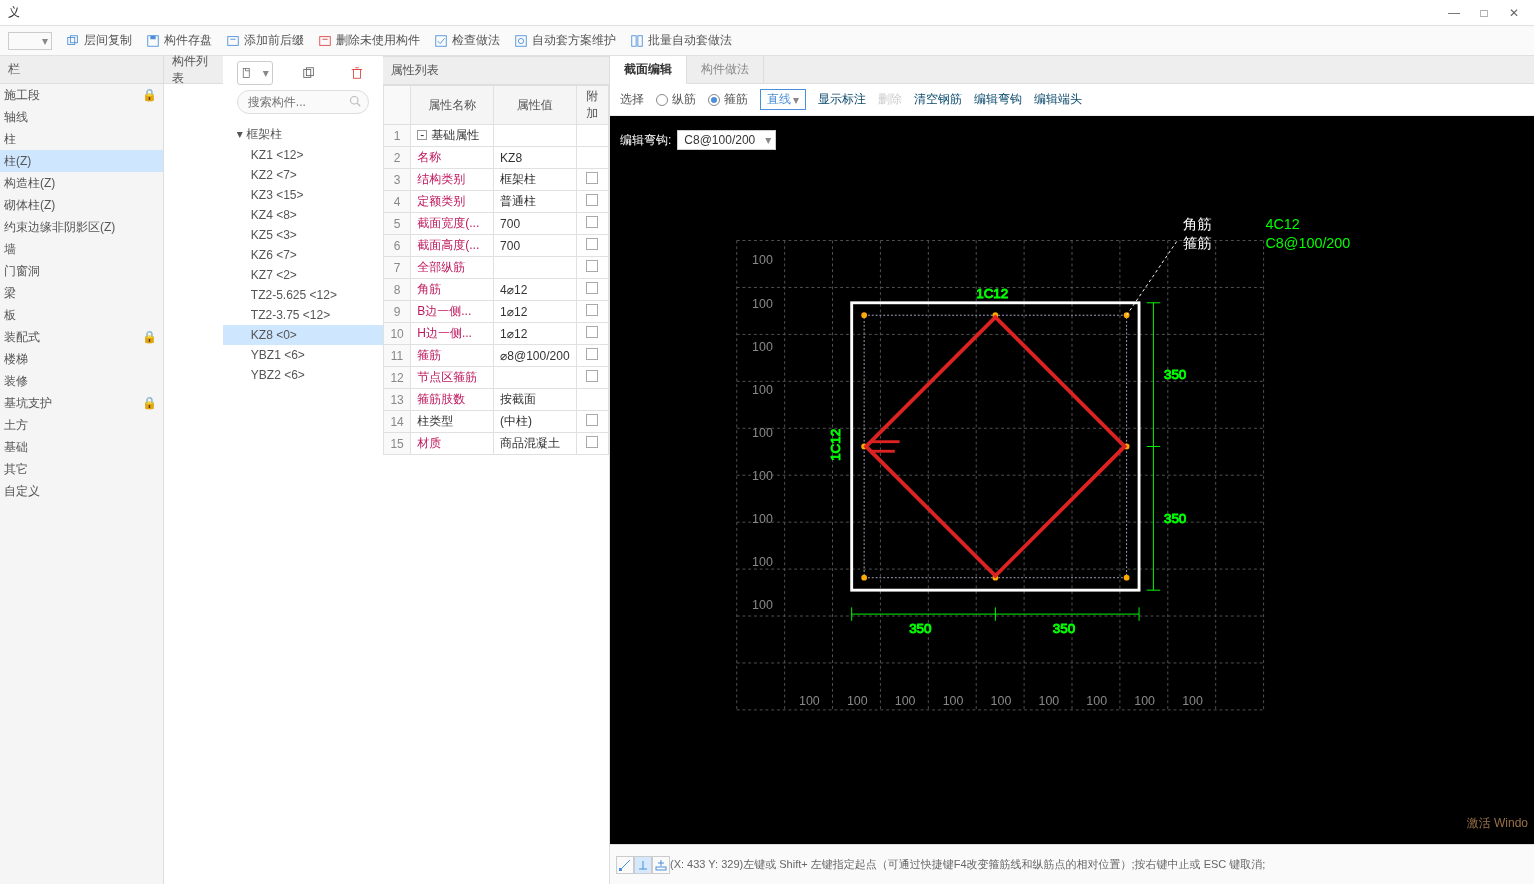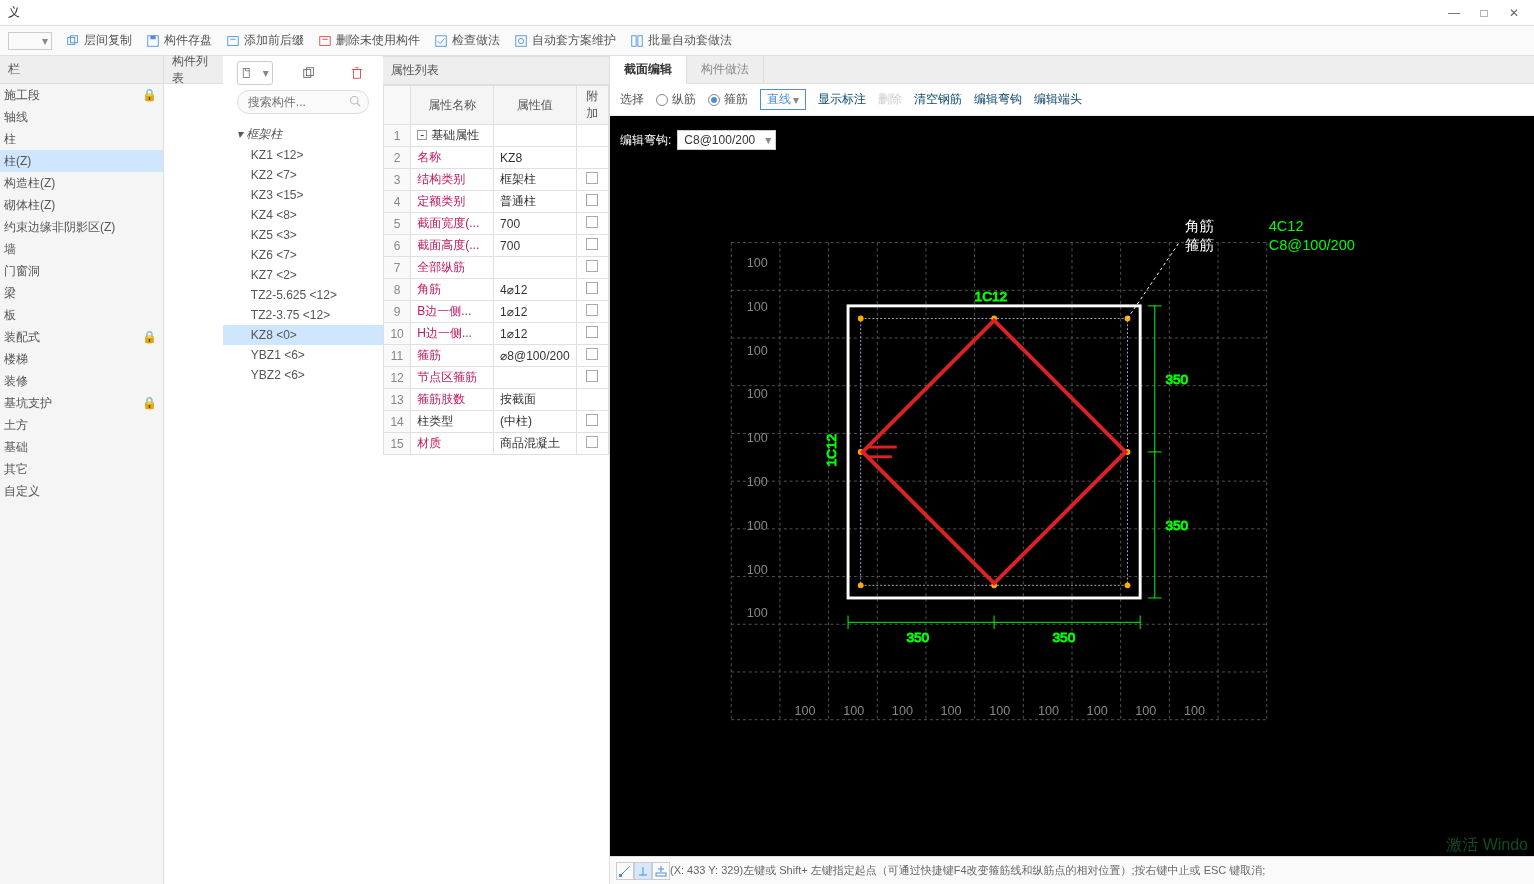--- a/index.html
+++ b/index.html
@@ -22,21 +22,21 @@
 .mid-top { display: flex; flex-direction: column; flex: 1; min-height: 0; }
 .icon-row { height: 34px; display: flex; align-items: center; padding: 0 14px; gap: 8px; }
 .icon-btn { width: 24px; height: 24px; border: 1px solid #ccc; border-radius: 3px; display: flex; align-items: center; justify-content: center; color: #666; cursor: pointer; }
 .icon-btn.nb { border: none; }
 .icon-btn.dd { width: 36px; justify-content: space-between; padding: 0 3px; }
 .search-wrap { padding: 0 14px 6px; }
 .search { width: 100%; height: 24px; border: 1px solid #ddd; border-radius: 12px; padding: 0 26px 0 10px; font-size: 12px; color: #7f1d1d; background: #fafafa; }
 .search-box { position: relative; }
 .search-box .sicon { position: absolute; right: 8px; top: 5px; color: #bbb; }
 .tree { padding: 4px 0; overflow-y: auto; flex: 1; }
-.tree-group { padding: 2px 14px; color: #555; cursor: pointer; font-style: italic; }
+.tree-group { padding: 2px 14px; color: #555; cursor: pointer; }
 .tree-item { padding: 3px 14px 3px 28px; color: #555; cursor: pointer; }
 .tree-item.selected { background: #cfe6ff; }
 .prop-section { border-top: 1px solid #ddd; }
 .prop-table { width: 100%; border-collapse: collapse; }
 .prop-table th, .prop-table td { border: 1px solid #e0e0e0; padding: 2px 6px; height: 20px; font-weight: normal; text-align: left; }
 .prop-table th { background: #f5f5f5; text-align: center; color: #555; }
 .prop-table .rn { width: 28px; text-align: center; background: #f9f9f9; color: #888; }
 .prop-table .nm { width: 106px; }
 .prop-table .addl { width: 36px; text-align: center; }
 .prop-table .link { color: #be185d; }
@@ -49,21 +49,21 @@
 .radio-g { display: flex; align-items: center; gap: 4px; cursor: pointer; }
 .radio-c { width: 12px; height: 12px; border: 1px solid #888; border-radius: 50%; display: inline-flex; align-items: center; justify-content: center; }
 .radio-c.checked::after { content: ''; width: 6px; height: 6px; background: #4a8fd8; border-radius: 50%; }
 .btn-outline { border: 1px solid #4a8fd8; color: #4a8fd8; padding: 1px 6px; display: flex; align-items: center; gap: 2px; cursor: pointer; }
 .txt-btn { color: #0c4a6e; cursor: pointer; }
 .txt-btn.disabled { color: #ccc; }
 .canvas-area { flex: 1; background: #000; position: relative; overflow: hidden; }
 .info-bar { position: absolute; top: 14px; left: 10px; display: flex; align-items: center; gap: 6px; color: #fff; }
 .info-dd { background: #fff; color: #333; border: 1px solid #ccc; padding: 2px 20px 2px 6px; position: relative; }
 .info-dd::after { content: '▾'; position: absolute; right: 4px; color: #888; }
-.bottom-bar { height: 28px; background: #fafafa; border-top: 1px solid #ddd; display: flex; align-items: center; padding: 0 6px; gap: 0; color: #666; font-size: 11px; }
+.bottom-bar { height: 40px; background: #fafafa; border-top: 1px solid #ddd; display: flex; align-items: center; padding: 0 6px; gap: 0; color: #666; font-size: 11px; }
 .bb-icon { width: 18px; height: 18px; border: 1px solid #ccc; display: flex; align-items: center; justify-content: center; color: #4a8fd8; cursor: pointer; }
 .bb-icon.act { background: #d6e8fb; }
 svg text { font-family: "Microsoft YaHei", sans-serif; }
 </style>
 </head>
 <body>
 
 <div class="titlebar">
   <span>义</span>
   <div class="win-controls">
@@ -418,21 +418,21 @@
             <text x="440" y="540">350</text>
             <text x="360" y="190">1C12</text>
             <text x="218" y="360" transform="rotate(-90 218 360)">1C12</text>
           </g>
           <line x1="517" y1="208" x2="570" y2="130" stroke="#fff" stroke-dasharray="3 3"></line>
           <text x="576" y="118" fill="#fff" font-size="15">角筋</text>
           <text x="576" y="138" fill="#fff" font-size="15">箍筋</text>
           <text x="662" y="118" fill="#0f0" font-size="15">4C12</text>
           <text x="662" y="138" fill="#0f0" font-size="15">C8@100/200</text>
         </svg>
-      <div style="position:absolute;bottom:0;right:6px;color:#15803d;font-size:16px;opacity:.6">激活 Windo</div>
+      <div style="position:absolute;bottom:12px;right:6px;color:#fdba74;font-size:12px;opacity:.6">激活 Windo</div>
     </div>
     <div class="bottom-bar">
       <div class="bb-icon">
           <svg width="12" height="12" viewBox="0 0 12 12">
             <line x1="1" y1="11" x2="11" y2="1" stroke="#4a8fd8"></line>
             <rect x="0" y="9" width="3" height="3" fill="#4a8fd8"></rect>
           </svg>
         </div>
       <div class="bb-icon act">
           <svg width="12" height="12" viewBox="0 0 12 12">

